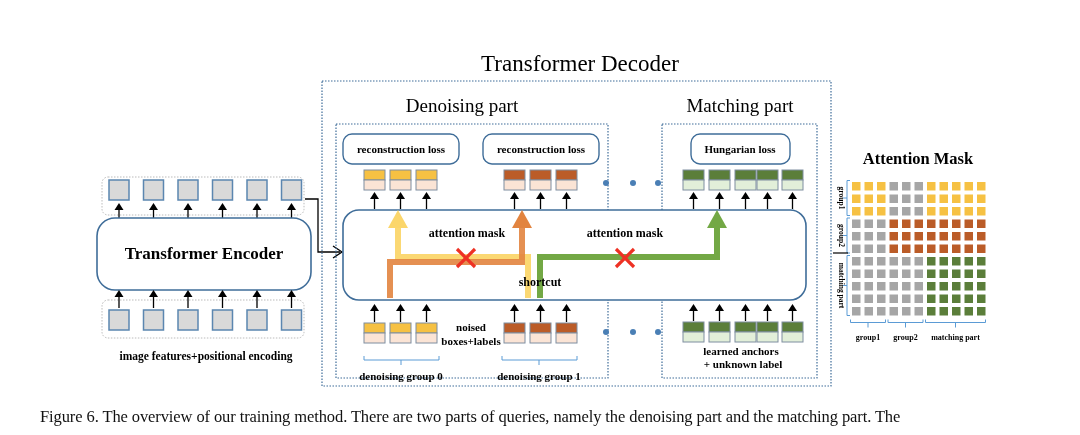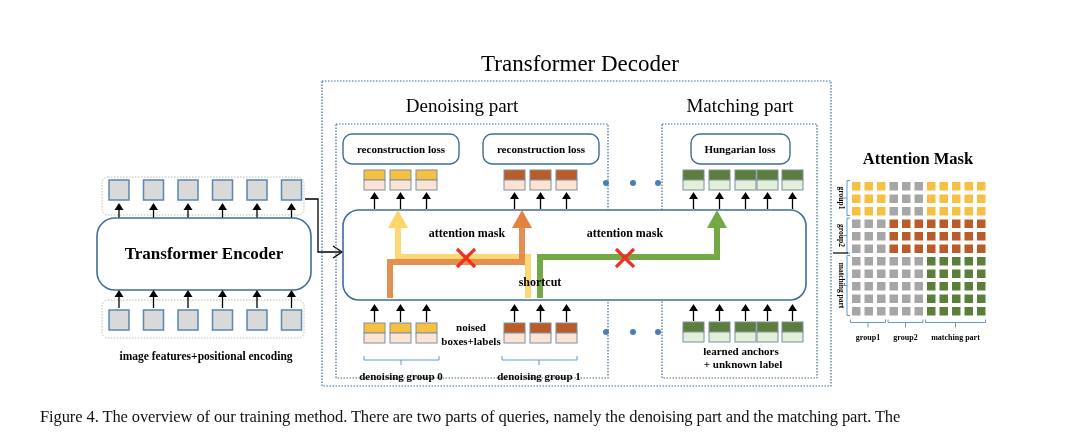--- a/index.html
+++ b/index.html
@@ -353,13 +353,13 @@
         <path d="M850,255.5 L847,255.5 L847,315.5 L850,315.5 M847,285.5 L843,285.5" fill="none" stroke="#5b9bd5" stroke-width="1"></path>
         <text x="0" y="0" font-size="7.5" font-weight="bold" text-anchor="middle" transform="translate(839,285.5) rotate(90)" class="serif">matching part</text>
         <path d="M925.5,319.5 L925.5,322.5 L985.5,322.5 L985.5,319.5 M955.5,322.5 L955.5,327.5" fill="none" stroke="#5b9bd5" stroke-width="1"></path>
         <text x="955.5" y="339.5" font-size="8" font-weight="bold" text-anchor="middle" class="serif">matching part</text>
       </g>
 
     <path d="M833,253 L848,253" stroke="#000" stroke-width="1.2"></path>
   </g>
 </svg>
 
-<div id="caption">Figure 4.  The overview of our training method. There are two parts of queries, namely the denoising part and the matching part. The</div>
+<div id="caption">Figure 6.  The overview of our training method. There are two parts of queries, namely the denoising part and the matching part. The</div>
 
 </body></html>

